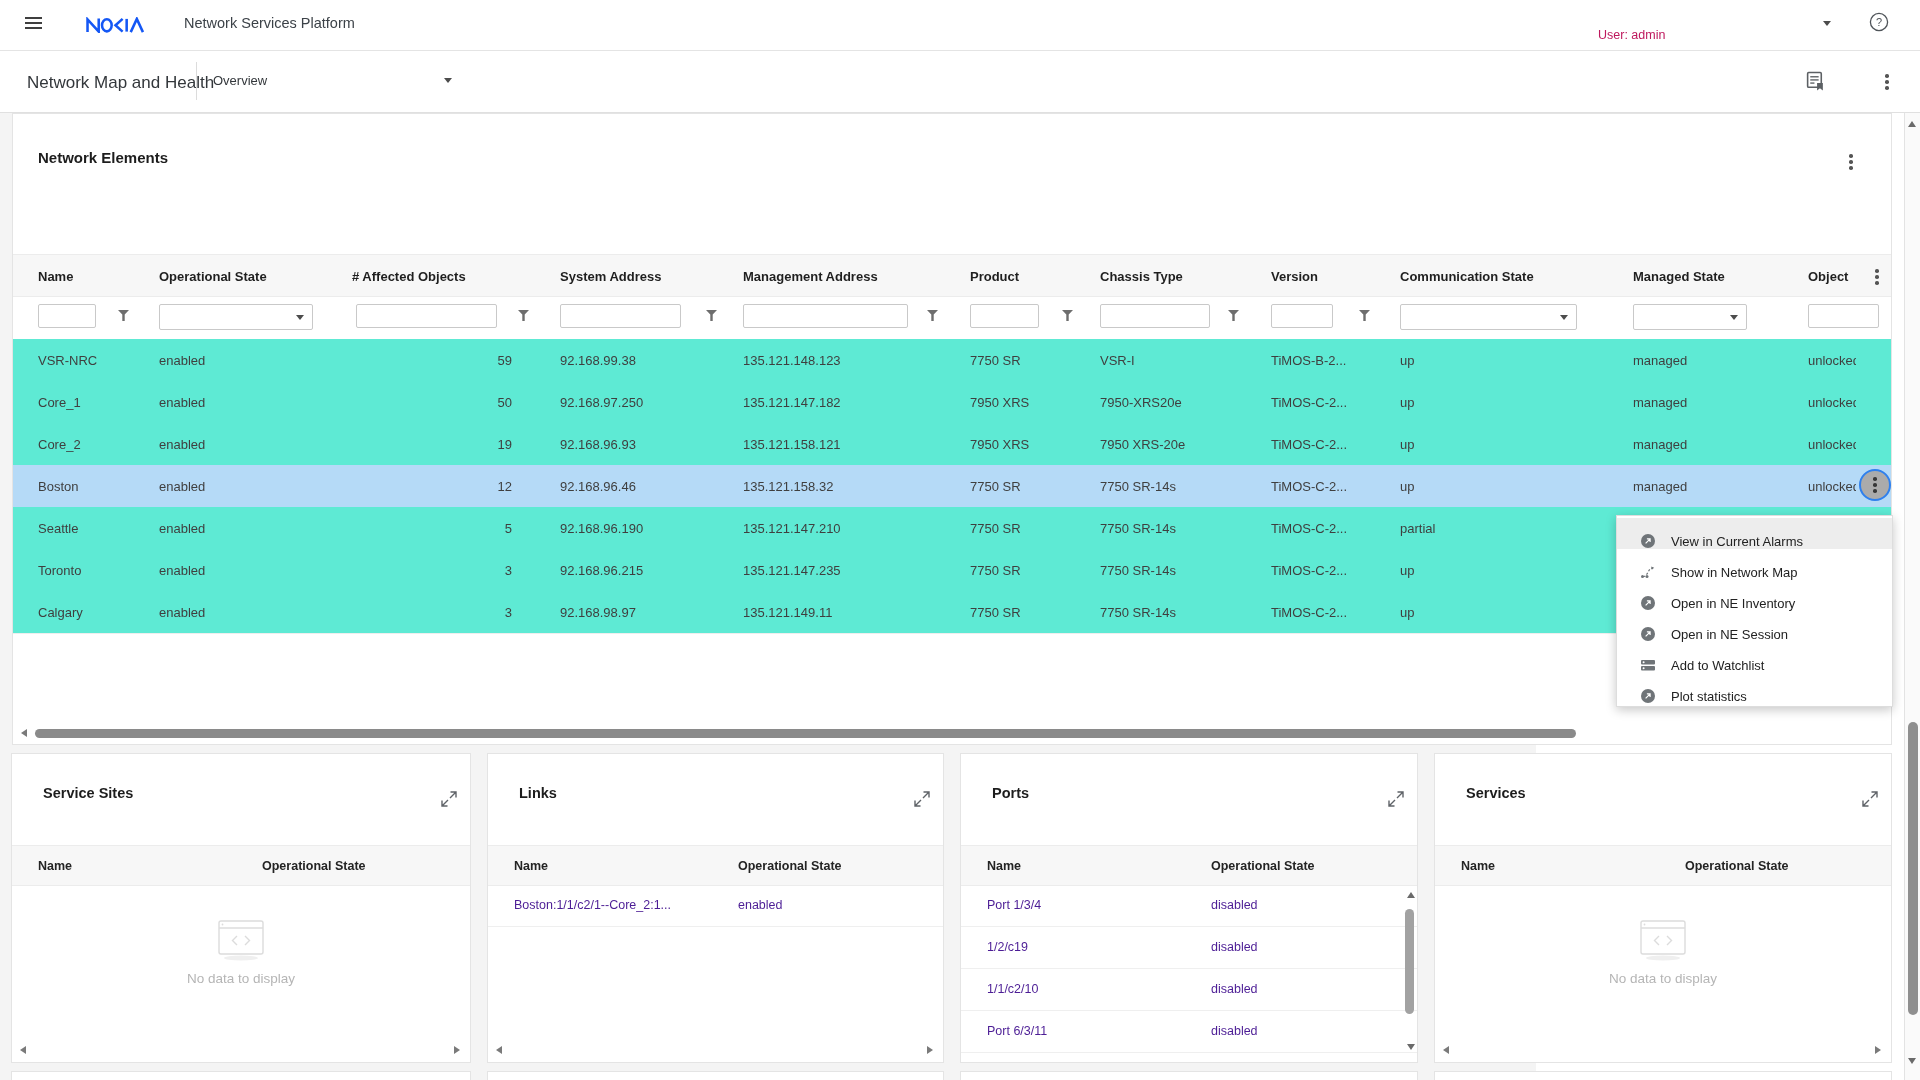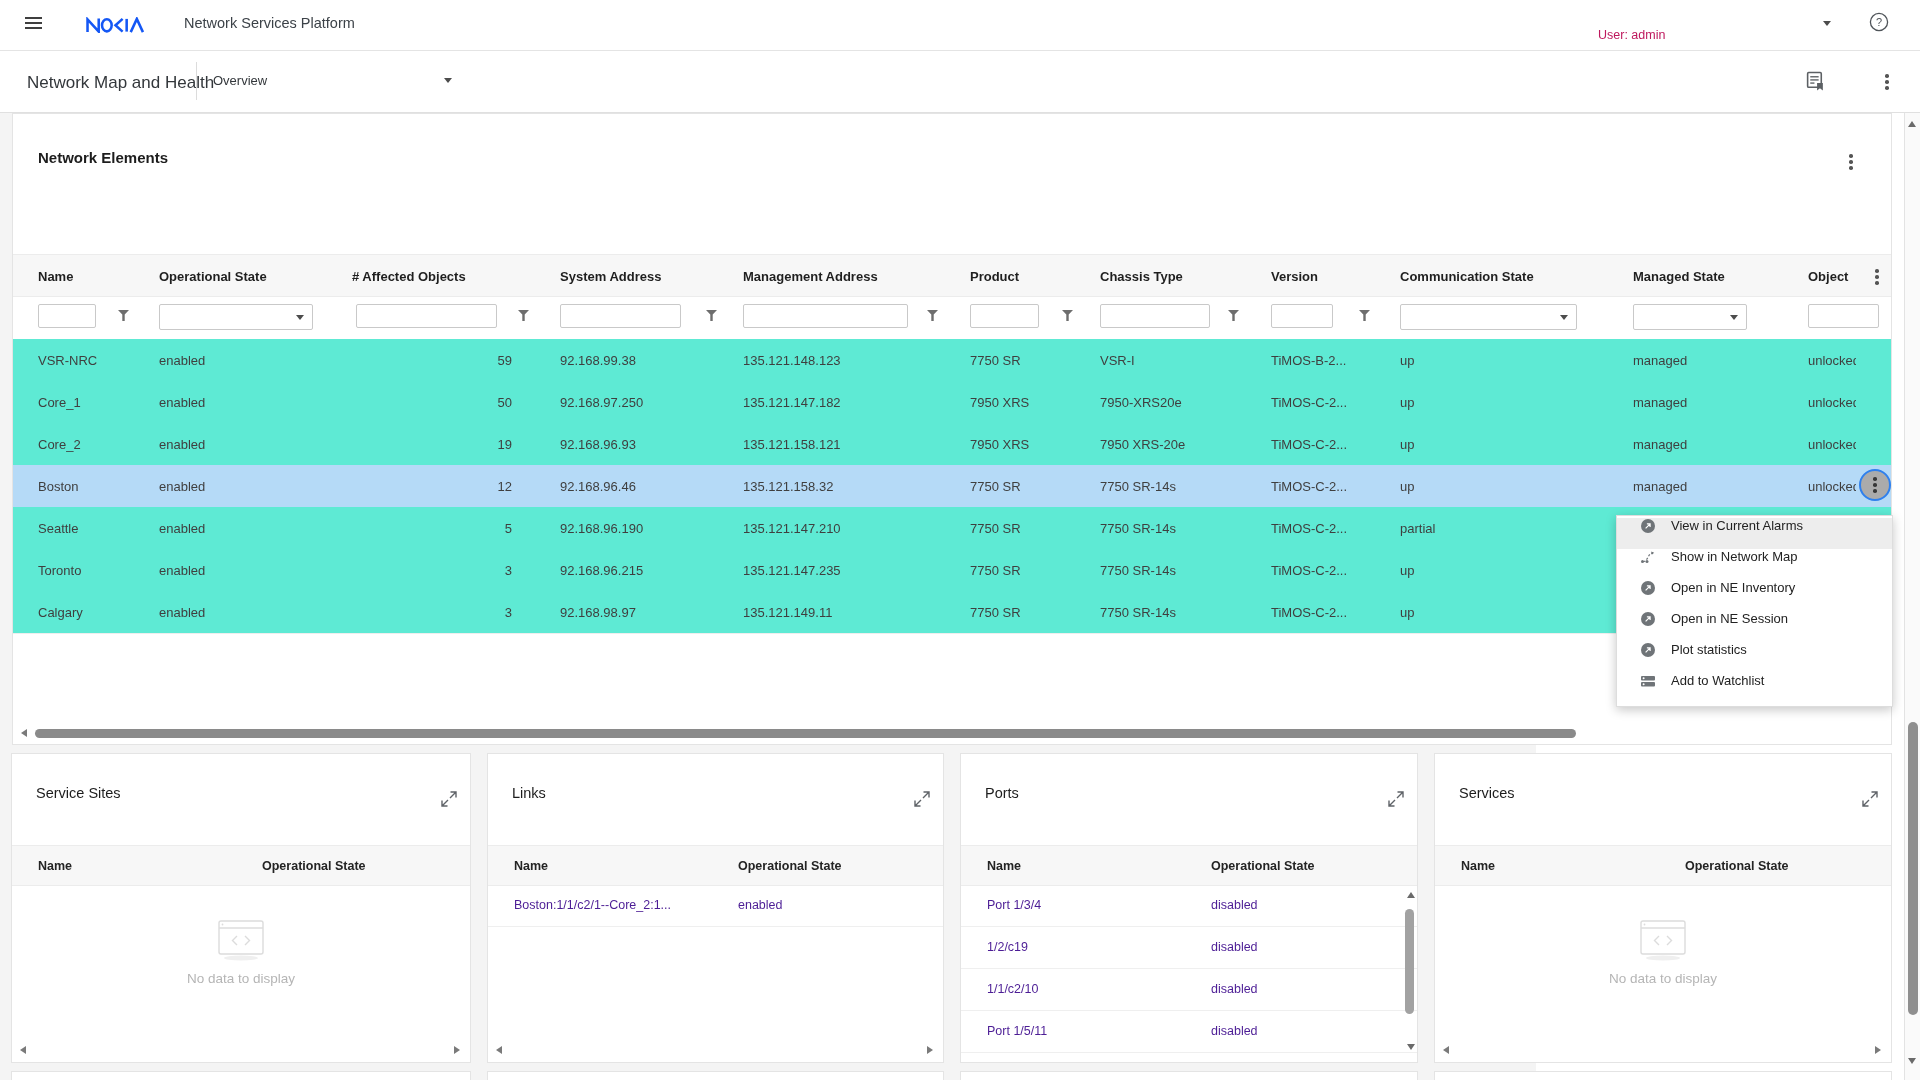--- a/index.html
+++ b/index.html
@@ -48,26 +48,26 @@
   .rowbtn .kebab i{background:#383838}
   .hscroll{left:0;top:613px;width:1878px;height:14px}
   .hthumb{position:absolute;left:22px;top:2px;width:1541px;height:9px;border-radius:4.5px;background:#8a8a8a;cursor:pointer}
   .tl{width:0;height:0;border-top:4.5px solid transparent;border-bottom:4.5px solid transparent;border-right:6px solid #7a7a7a}
   .tr{width:0;height:0;border-top:4.5px solid transparent;border-bottom:4.5px solid transparent;border-left:6px solid #7a7a7a}
   .tu{width:0;height:0;border-left:4.5px solid transparent;border-right:4.5px solid transparent;border-bottom:6px solid #6a6a6a}
   .tb{width:0;height:0;border-left:4.5px solid transparent;border-right:4.5px solid transparent;border-top:6px solid #6a6a6a}
   
   .menu{left:1616px;top:403px;width:277px;background:#fff;border:1px solid #ddd;box-sizing:border-box;
         box-shadow:0 3px 10px rgba(0,0,0,.22);z-index:20;padding:2px 0}
-  .mi{height:31px;display:flex;align-items:flex-start;padding-left:23px;cursor:pointer}
+  .mi{height:31px;display:flex;align-items:flex-end;padding-left:23px;cursor:pointer}
   .mi.hl{background:#ededed}
   .mi .lbl{margin-left:15px;font-size:13px;color:#222}
   
   .panel{top:641px;height:310px}
-  .panel-title{left:24px;top:31px;font-size:14.5px;font-weight:400;color:#1d1d1d;position:absolute}
+  .panel-title{left:31px;top:31px;font-size:14.5px;font-weight:700;color:#1d1d1d;position:absolute}
   .expand{position:absolute;top:37px;cursor:pointer}
   .phead{position:absolute;left:0;right:0;top:91px;height:39px;background:#f7f7f7;border-top:1px solid #ececec;border-bottom:1px solid #ececec}
   .phead span{position:absolute;top:50%;transform:translateY(-50%);font-size:12.5px;font-weight:700;color:#242424;white-space:nowrap}
   .p1{left:26px}.p2{left:250px}
   .prow{position:absolute;left:0;right:0;height:42px;border-bottom:1px solid #efefef}
   .prow span{position:absolute;top:50%;transform:translateY(-50%);font-size:12.5px;color:#4c1d95;white-space:nowrap}
   .empty{position:absolute;left:0;right:0;top:165px;text-align:center}
   .empty .txt{margin-top:10px;font-size:13.5px;color:#b5b5b5}
   .corner-l{position:absolute;left:8px;bottom:8px}.corner-r{position:absolute;right:10px;bottom:8px}
   .pvscroll-up{position:absolute;left:446px;top:138px}
@@ -314,33 +314,33 @@
     </div>
     <div class="mi">
       <svg width="16" height="16" viewBox="0 0 16 16">
           <circle cx="8" cy="8" r="7" fill="#6f7478"></circle>
           <path d="M5.6 10.4 L9.9 6.1 M6.9 5.9 H10.1 V9.1" stroke="#fff" stroke-width="1.2" fill="none"></path>
         </svg>
       <span class="lbl">Open in NE Session</span>
     </div>
     <div class="mi">
       <svg width="16" height="16" viewBox="0 0 16 16">
-          <circle cx="8" cy="8" r="7" fill="#6f7478"></circle>
-          <path d="M5.6 10.4 L9.9 6.1 M6.9 5.9 H10.1 V9.1" stroke="#fff" stroke-width="1.2" fill="none"></path>
-        </svg>
-      <span class="lbl">Plot statistics</span>
-    </div>
-    <div class="mi">
-      <svg width="16" height="16" viewBox="0 0 16 16">
           <rect x="1" y="3" width="14" height="4.6" rx="1" fill="#6f7478"></rect>
           <rect x="1" y="9" width="14" height="4.6" rx="1" fill="#6f7478"></rect>
           <circle cx="3.6" cy="5.3" r="1" fill="#fff"></circle>
           <circle cx="3.6" cy="11.3" r="1" fill="#fff"></circle>
         </svg>
       <span class="lbl">Add to Watchlist</span>
+    </div>
+    <div class="mi">
+      <svg width="16" height="16" viewBox="0 0 16 16">
+          <circle cx="8" cy="8" r="7" fill="#6f7478"></circle>
+          <path d="M5.6 10.4 L9.9 6.1 M6.9 5.9 H10.1 V9.1" stroke="#fff" stroke-width="1.2" fill="none"></path>
+        </svg>
+      <span class="lbl">Plot statistics</span>
     </div>
   </div>
 
   <div class="abs card panel" style="left:11px;width:460px">
     <div class="panel-title">Service Sites</div>
     <svg class="expand" style="left:429px" width="16" height="16" viewBox="0 0 16 16">
         <path d="M9.5 1 H15 V6.5 M15 1 L9 7 M6.5 15 H1 V9.5 M1 15 L7 9" stroke="#5f6368" stroke-width="1.4" fill="none"></path>
       </svg>
     <div class="phead">
       <span class="p1">Name</span>
@@ -392,21 +392,21 @@
     </div>
     <div class="prow" style="top:172px">
       <span class="p1">1/2/c19</span>
       <span class="p2">disabled</span>
     </div>
     <div class="prow" style="top:214px">
       <span class="p1">1/1/c2/10</span>
       <span class="p2">disabled</span>
     </div>
     <div class="prow" style="top:256px">
-      <span class="p1">Port 1/5/11</span>
+      <span class="p1">Port 6/3/11</span>
       <span class="p2">disabled</span>
     </div>
     <div class="pvscroll-up tu"></div>
     <div class="pvthumb"></div>
     <div class="pvscroll-dn tb"></div>
   </div>
 
   <div class="abs card panel" style="left:1434px;width:458px">
     <div class="panel-title">Services</div>
     <svg class="expand" style="left:427px" width="16" height="16" viewBox="0 0 16 16">

